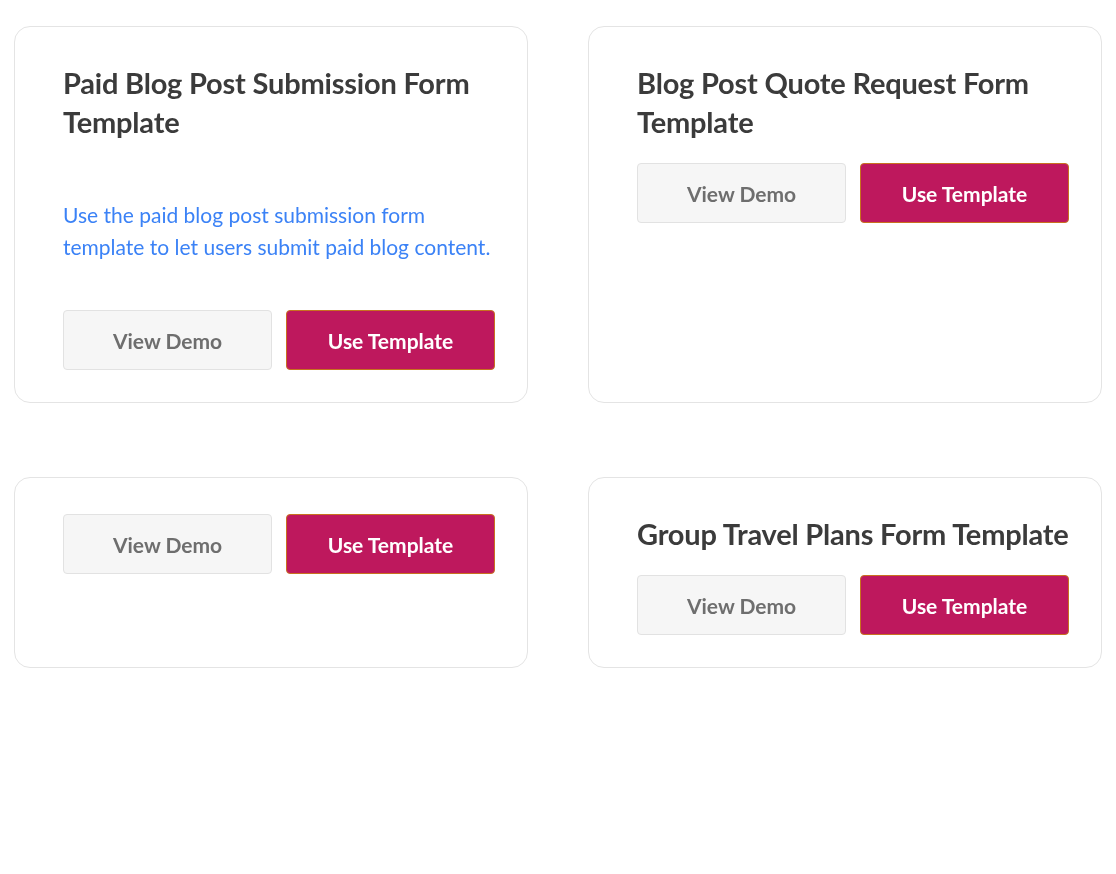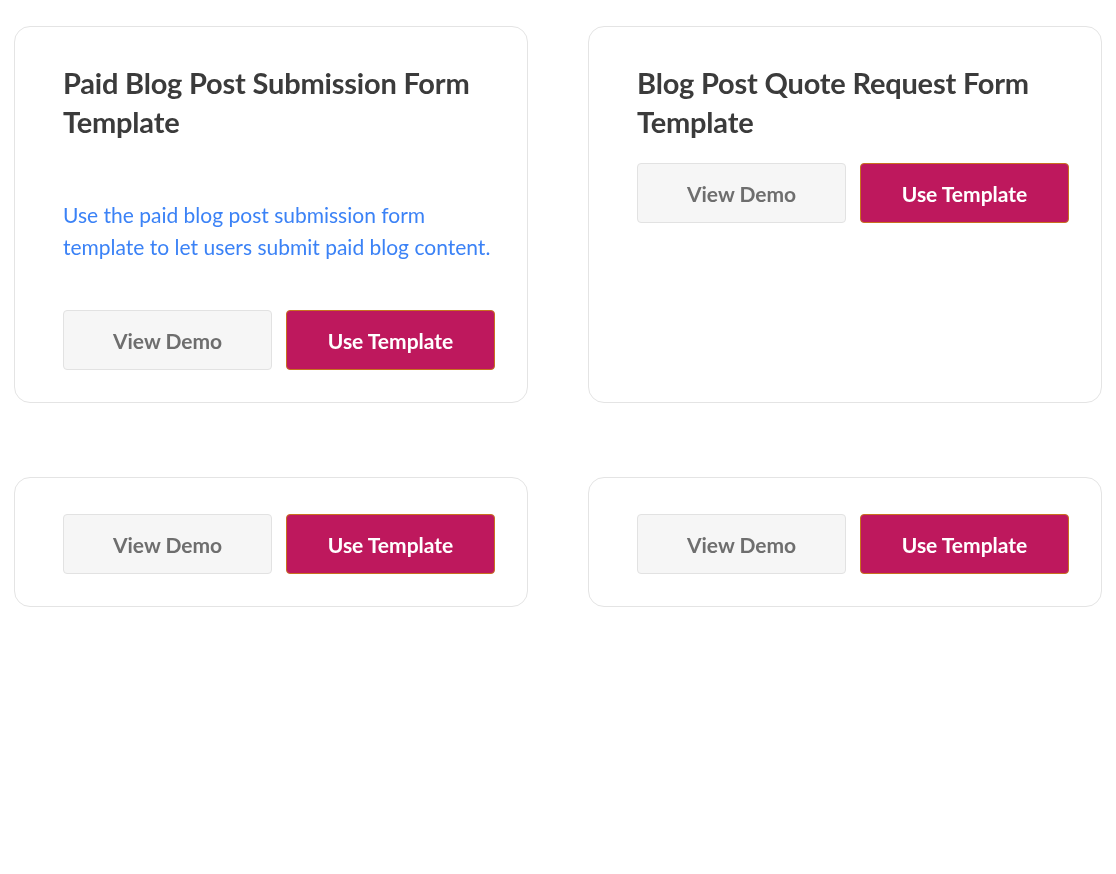--- a/index.html
+++ b/index.html
@@ -91,19 +91,20 @@
   </div>
 
   <div class="card">
     <div class="btn-row">
       <button class="btn btn-secondary">View Demo</button>
       <button class="btn btn-primary">Use Template</button>
     </div>
   </div>
 
   <div class="card">
+    <h2 class="card-title">Group Travel Plans Form Template</h2>
     <div class="btn-row">
       <button class="btn btn-secondary">View Demo</button>
       <button class="btn btn-primary">Use Template</button>
     </div>
   </div>
 
 </div>
 
 </body></html>

